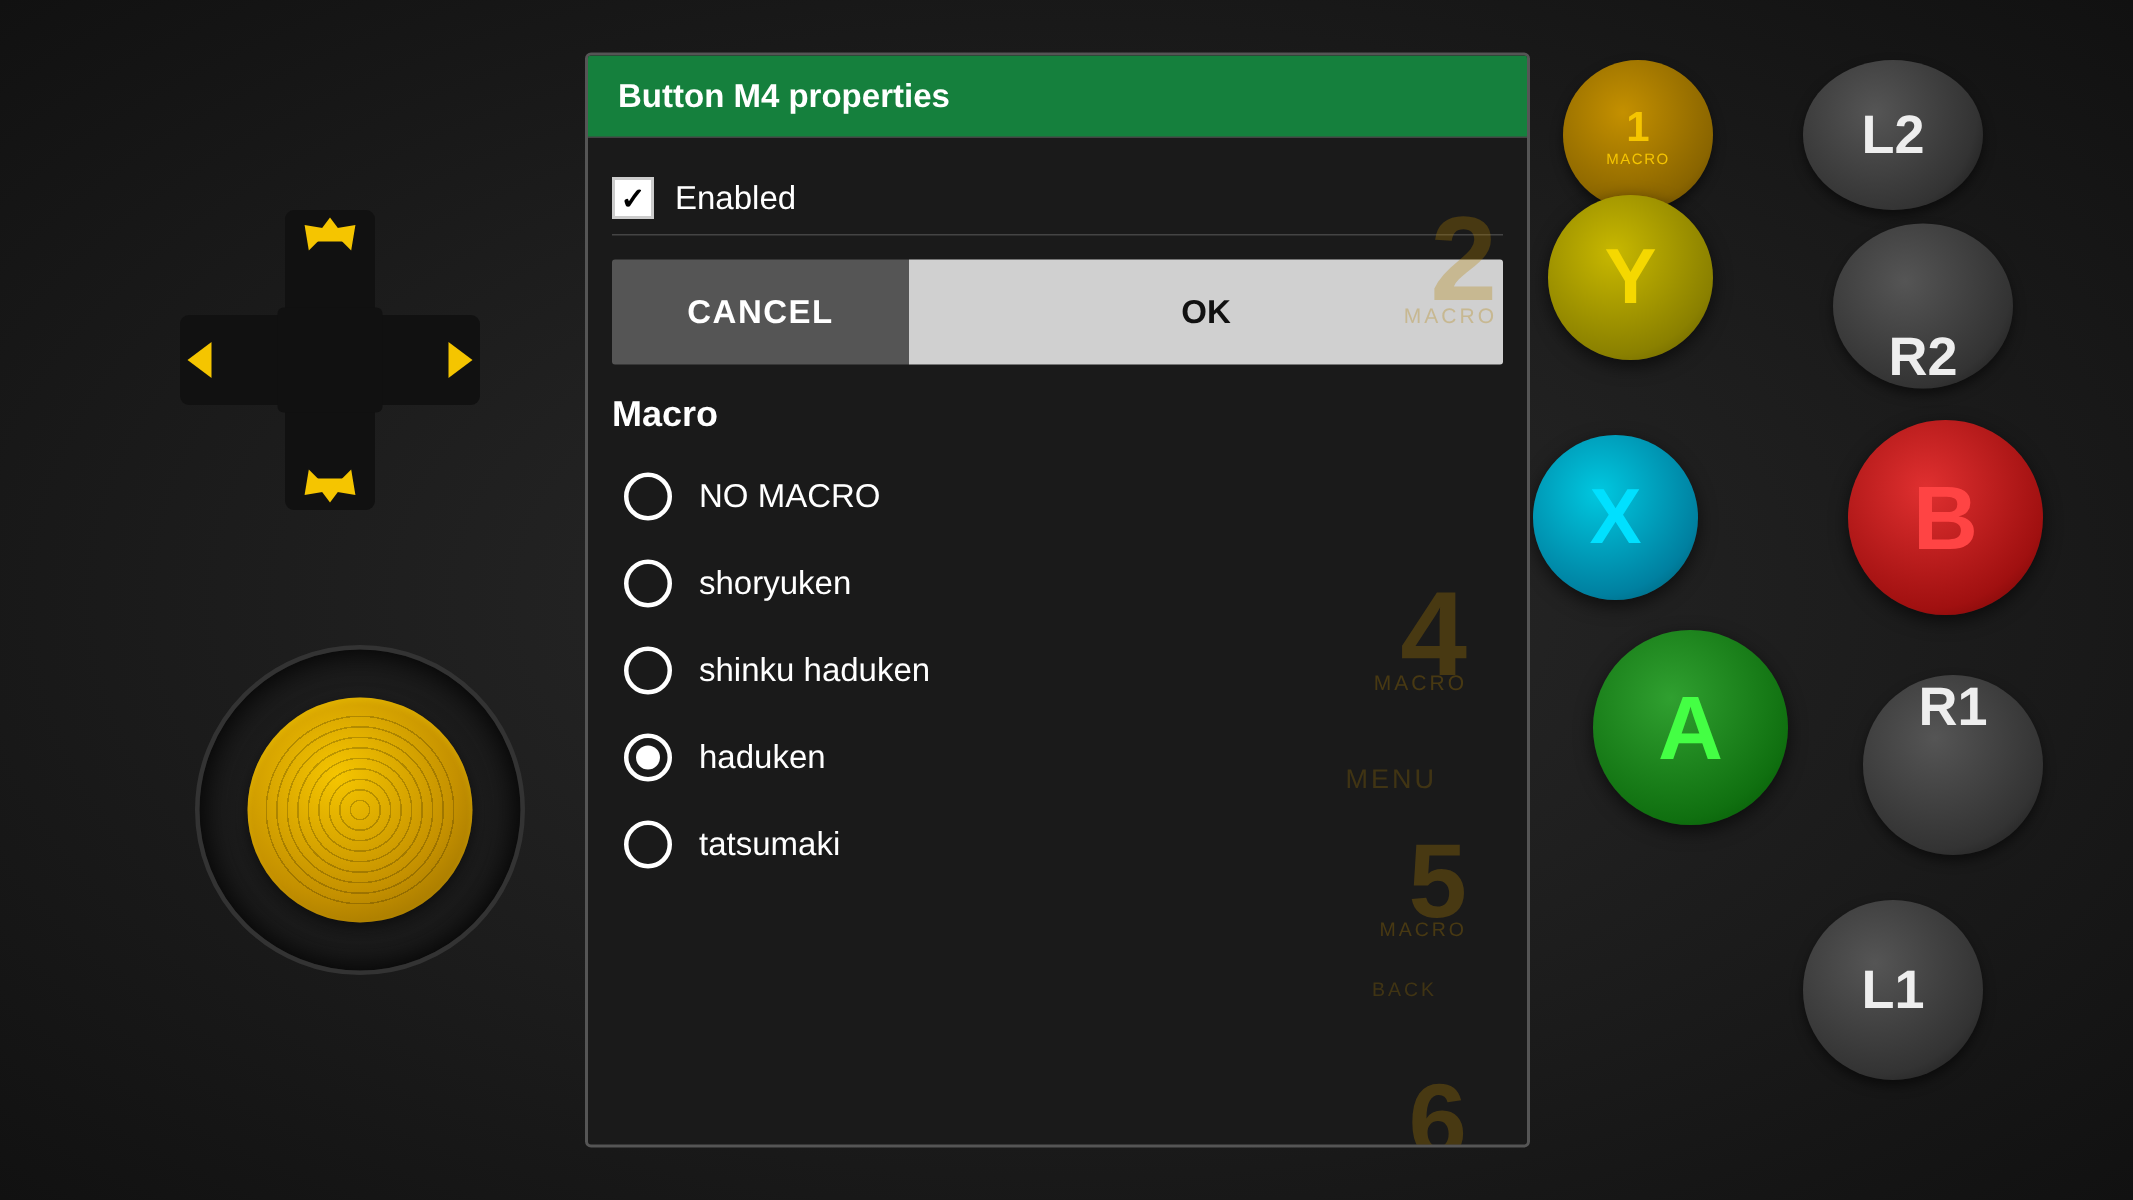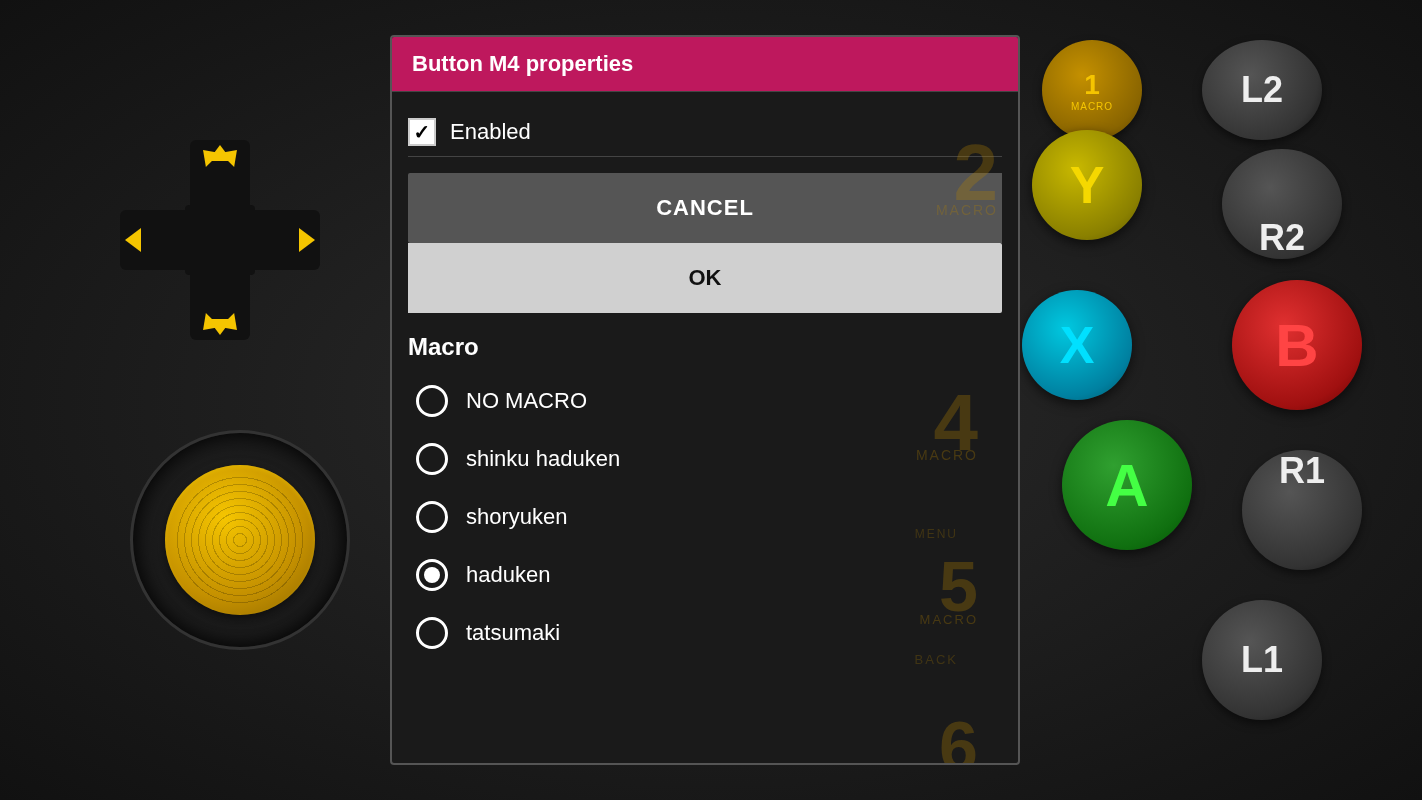--- a/index.html
+++ b/index.html
@@ -423,21 +423,21 @@
       width: 630px;
       height: 730px;
       background: #1a1a1a;
       border: 2px solid #555;
       border-radius: 4px;
       z-index: 10;
       overflow: hidden;
     }
 
     .dialog-title-bar {
-      background: #be185d;
+      background: #15803d;
       padding: 14px 20px;
       border-bottom: 1px solid #444;
     }
 
     .dialog-title-bar h2 {
       color: #fff;
       font-size: 22px;
       font-weight: bold;
     }
 
@@ -475,21 +475,20 @@
     .enabled-label {
       color: #fff;
       font-size: 22px;
     }
 
     
     .buttons-row {
       display: flex;
       gap: 0;
       margin-bottom: 20px;
-      flex-direction: column;
     }
 
     .btn-cancel {
       flex: 1;
       padding: 22px 0;
       background: #555;
       color: #fff;
       border: none;
       font-size: 22px;
       font-weight: bold;
@@ -613,22 +612,22 @@
       position: absolute;
       right: 40px;
       top: 670px;
       font-size: 70px;
       font-weight: bold;
       color: rgba(180, 130, 0, 0.3);
     }
     .bg-menu {
       position: absolute;
       right: 60px;
-      top: 490px;
-      font-size: 12px;
+      top: 472px;
+      font-size: 18px;
       color: rgba(180, 130, 0, 0.25);
       letter-spacing: 2px;
     }
     .bg-back {
       position: absolute;
       right: 60px;
       top: 615px;
       font-size: 13px;
       color: rgba(180, 130, 0, 0.25);
       letter-spacing: 2px;
@@ -739,26 +738,26 @@
 
     <div class="macro-options">
 
       <div class="macro-option">
         <div class="radio-outer"></div>
         <span class="macro-option-label">NO MACRO</span>
       </div>
 
       <div class="macro-option">
         <div class="radio-outer"></div>
-        <span class="macro-option-label">shinku haduken</span>
+        <span class="macro-option-label">shoryuken</span>
       </div>
 
       <div class="macro-option">
         <div class="radio-outer"></div>
-        <span class="macro-option-label">shoryuken</span>
+        <span class="macro-option-label">shinku haduken</span>
       </div>
 
       <div class="macro-option">
         <div class="radio-outer selected">
           <div class="radio-inner"></div>
         </div>
         <span class="macro-option-label">haduken</span>
       </div>
 
       <div class="macro-option">

